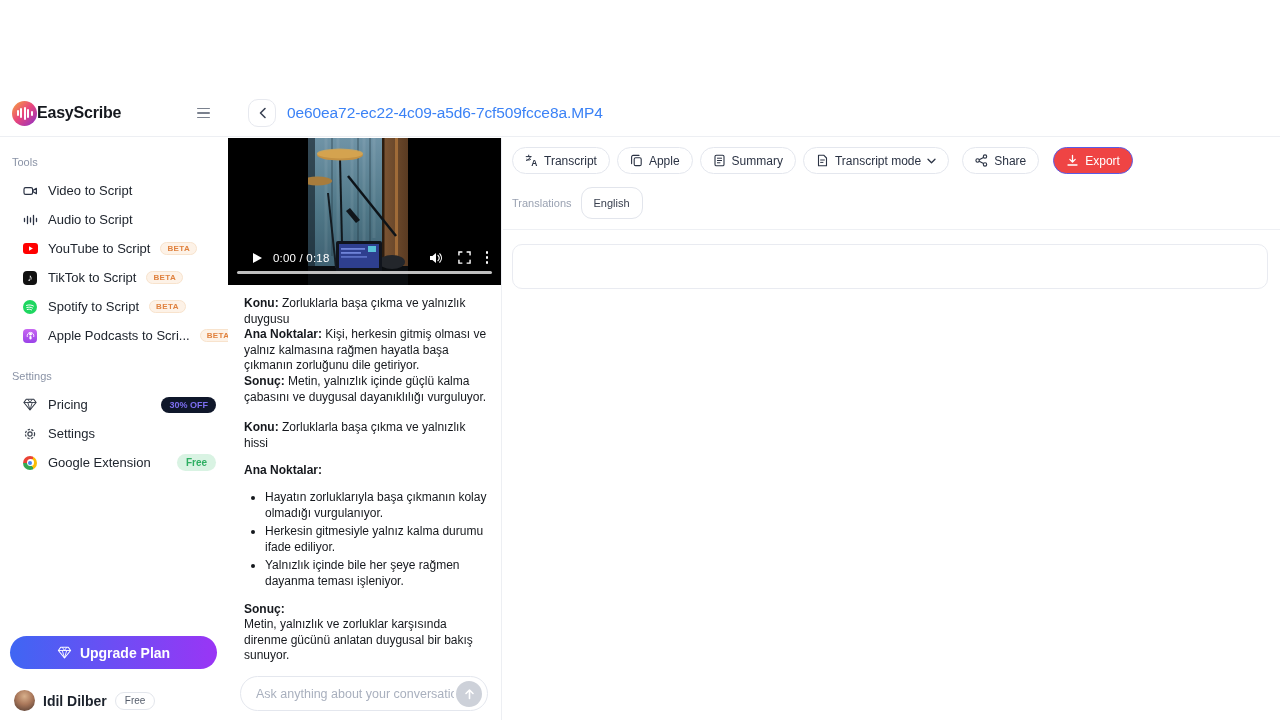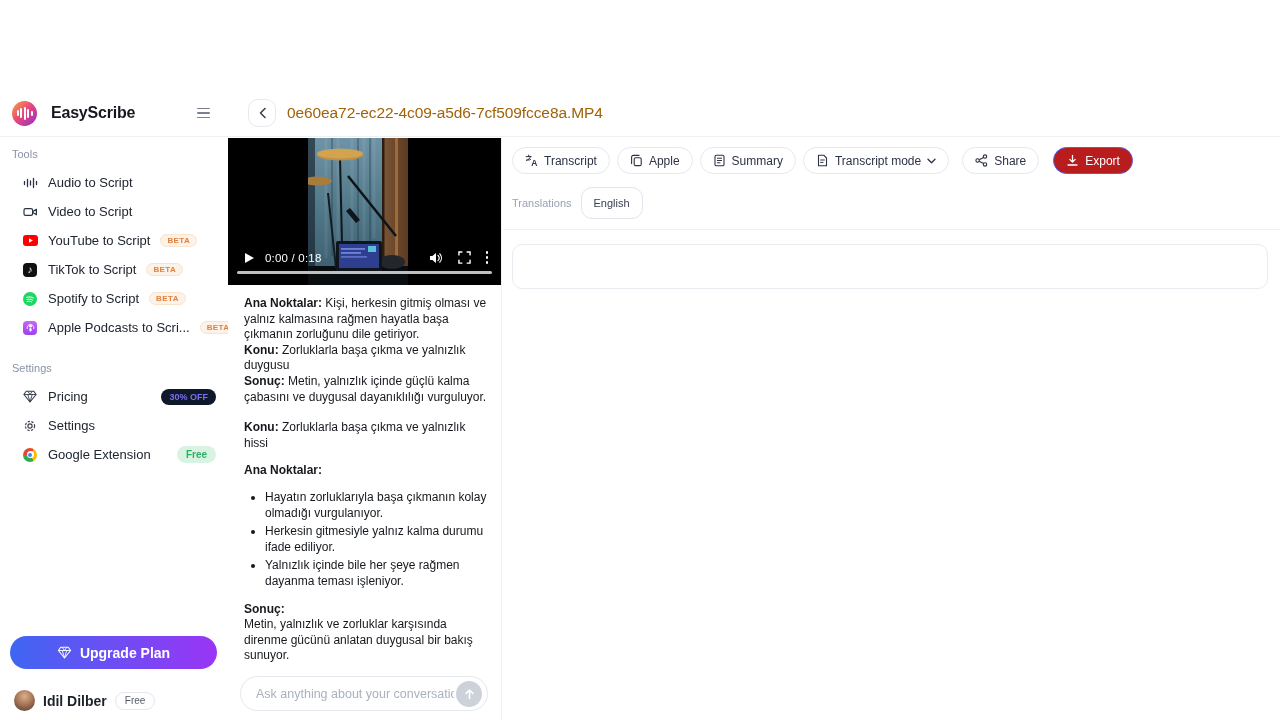--- a/index.html
+++ b/index.html
@@ -4,30 +4,30 @@
 <style>
   html,body{margin:0;padding:0;background:#fff;}
   body{font-family:"Liberation Sans",sans-serif;-webkit-font-smoothing:antialiased;}
   .app{position:relative;width:1280px;height:720px;background:#fff;overflow:hidden;}
 
   
   .topbar{position:absolute;top:90px;left:0;width:1280px;height:47px;border-bottom:1px solid #edeff3;display:flex;align-items:center;box-sizing:border-box;background:#fff;}
   .topbar-side{width:228px;flex:none;display:flex;align-items:center;padding:0 16px 0 12px;box-sizing:border-box;}
   .logo-badge{width:25px;height:25px;border-radius:50%;background:linear-gradient(135deg,#f7a63c 0%,#e8467c 48%,#8b2fc9 100%);display:flex;align-items:center;justify-content:center;gap:1.5px;flex:none;}
   .logo-bar{width:2px;background:#fff;border-radius:1px;}
-  .brand-name{font-size:16px;font-weight:700;color:#15181e;margin-left:14px;letter-spacing:-.2px;white-space:nowrap;}
+  .brand-name{font-size:16px;font-weight:700;color:#15181e;margin-left:0;letter-spacing:-.2px;white-space:nowrap;}
   .hamburger{margin-left:auto;display:flex;flex-direction:column;gap:3px;cursor:pointer;padding:2px;}
   .hamburger span{display:block;width:13px;height:1.6px;background:#7a818e;border-radius:1px;}
   .topbar-main{display:flex;align-items:center;gap:11px;padding-left:20px;}
   .back-btn{width:28px;height:28px;border:1px solid #e7e9ef;border-radius:10px;background:#fff;display:flex;align-items:center;justify-content:center;cursor:pointer;flex:none;}
-  .filename{font-size:15.5px;color:#a16207;font-weight:500;letter-spacing:-.1px;}
+  .filename{font-size:15.5px;color:#3b82f6;font-weight:500;letter-spacing:-.1px;}
 
   
   .sidebar{position:absolute;top:138px;left:0;width:228px;height:582px;box-sizing:border-box;background:#fff;}
-  .section-label{font-size:11px;color:#8a93a6;margin:10px 0 8px 12px;}
+  .section-label{font-size:11px;color:#8a93a6;margin:18px 0 8px 12px;}
   .section-label.second{margin-top:20px;}
   .side-item{display:flex;align-items:center;gap:10px;height:29px;padding:0 12px 0 22px;font-size:13px;color:#20262f;cursor:pointer;white-space:nowrap;}
   .side-item .icon{width:16px;height:16px;display:flex;justify-content:center;align-items:center;flex:none;}
   .badge-beta{font-size:8px;font-weight:700;color:#e0823f;background:#fdf2e7;border:1px solid #f8e3cd;border-radius:8px;padding:2px 6px 1px;letter-spacing:.4px;line-height:1;}
   .badge-offer{margin-left:auto;font-size:9px;font-weight:700;color:#7c6ef0;background:#0f172a;border-radius:9px;padding:4px 8px 3px;line-height:1;}
   .badge-free{margin-left:auto;font-size:10px;font-weight:600;color:#2eae62;background:#d9f3e3;border-radius:10px;padding:4px 9px 3px;line-height:1;}
   .tiktok-sq{width:14px;height:14px;border-radius:4px;background:#111;color:#fff;font-size:10px;display:flex;align-items:center;justify-content:center;line-height:1;}
   .applepod-sq{width:14px;height:14px;border-radius:4px;background:linear-gradient(180deg,#c867f2,#9a43e8);display:flex;align-items:center;justify-content:center;}
   .chrome-icon{position:relative;width:14px;height:14px;border-radius:50%;background:conic-gradient(from -90deg,#ea4335 0 120deg,#fbbc05 120deg 240deg,#34a853 240deg 360deg);}
   .chrome-mid{position:absolute;left:3.5px;top:3.5px;width:7px;height:7px;border-radius:50%;background:#fff;}
@@ -35,21 +35,21 @@
   .upgrade-btn{position:absolute;left:10px;width:207px;bottom:51px;height:33px;border:none;border-radius:17px;background:linear-gradient(90deg,#3f66f3,#9a35f5);color:#fff;font-size:14px;font-weight:700;display:flex;align-items:center;justify-content:center;gap:8px;cursor:pointer;font-family:inherit;}
   .user-row{position:absolute;left:14px;bottom:9px;display:flex;align-items:center;gap:8px;cursor:pointer;}
   .avatar{width:21px;height:21px;border-radius:50%;background:radial-gradient(circle at 50% 30%,#d8b08c 0%,#a9775a 45%,#4a372f 100%);flex:none;}
   .user-name{font-size:14px;font-weight:700;color:#1c222c;}
   .pill-free{font-size:10px;color:#555d6b;border:1px solid #e3e6ec;border-radius:10px;padding:3px 9px;background:#fff;line-height:1;}
 
   
   .middle{position:absolute;top:138px;left:228px;width:274px;height:582px;border-right:1px solid #edeff3;box-sizing:border-box;background:#fff;}
   .player{position:relative;width:273px;height:147px;background:#000;overflow:hidden;}
   .video-art{position:absolute;left:80px;top:0;width:100px;height:147px;}
-  .controls{position:absolute;left:4px;right:0;bottom:21px;display:flex;align-items:center;padding:0 13px;color:#fff;}
+  .controls{position:absolute;left:12px;right:0;bottom:21px;display:flex;align-items:center;padding:0 13px;color:#fff;}
   .play-btn{width:0;height:0;border-left:9px solid #fff;border-top:5.5px solid transparent;border-bottom:5.5px solid transparent;margin-right:11px;cursor:pointer;}
   .time{font-size:11.5px;color:#fff;letter-spacing:.2px;}
   .ctrl-right{margin-left:auto;display:flex;align-items:center;gap:15px;}
   .ctrl-right > *{cursor:pointer;}
   .kebab{display:flex;flex-direction:column;gap:2.5px;}
   .kebab i{width:2.5px;height:2.5px;border-radius:50%;background:#fff;}
   .progress{position:absolute;left:9px;right:9px;bottom:11px;height:3px;background:rgba(225,225,225,.85);border-radius:2px;cursor:pointer;}
 
   .transcript{padding:11px 14px 0 16px;font-size:12px;line-height:15.6px;color:#15181d;}
   .transcript b{font-weight:700;}
@@ -62,21 +62,21 @@
   .chat input{border:0;outline:0;flex:1;font-size:12.5px;font-family:inherit;color:#333;background:transparent;}
   .chat input::placeholder{color:#a9b0be;}
   .send-btn{width:26px;height:26px;border-radius:50%;border:none;background:#cdd1d9;display:flex;align-items:center;justify-content:center;cursor:pointer;flex:none;}
 
   
   .content{position:absolute;top:138px;left:503px;width:777px;height:582px;box-sizing:border-box;background:#fff;}
   .toolbar{display:flex;align-items:center;gap:7px;padding:9px 0 0 9px;}
   .btn{display:inline-flex;align-items:center;gap:6px;height:27px;padding:0 12px;border:1px solid #e4e7ee;border-radius:14px;background:#fff;font-size:12px;color:#2b3344;font-family:inherit;cursor:pointer;box-sizing:border-box;white-space:nowrap;}
   .btn svg{flex:none;display:block;}
   .btn-share{margin-left:6px;}
-  .btn-export{background:#b91c1c;border-color:#5b5ce6;color:#fff;margin-left:7px;}
+  .btn-export{background:#ef4444;border-color:#5b5ce6;color:#fff;margin-left:7px;}
   .trans-row{display:flex;align-items:center;gap:9px;margin:13px 0 0 9px;}
   .trans-label{font-size:11px;color:#9aa2b2;}
   .lang-pill{display:inline-flex;align-items:center;height:32px;padding:0 12px;border:1px solid #e2e5ec;border-radius:11px;font-size:11px;color:#39404f;background:#fff;cursor:pointer;box-sizing:border-box;}
   .h-divider{margin-top:10px;border-top:1px solid #eef0f4;}
   .empty-panel{margin:14px 12px 0 9px;height:43px;border:1px solid #e9ebf1;border-radius:10px;background:#fff;}
 </style>
 </head>
 <body>
 
 <div class="app">
@@ -106,34 +106,34 @@
       <span class="filename">0e60ea72-ec22-4c09-a5d6-7cf509fcce8a.MP4</span>
     </div>
   </header>
 
   <aside class="sidebar">
     <div class="section-label">Tools</div>
 
     <div class="side-item">
       <span class="icon">
         <svg width="15" height="14" viewBox="0 0 15 14">
-            <path d="M1.5 5.5v3M4.5 3.5v7M7.5 5v4M10.5 2.5v9M13.5 5.5v3" stroke="#2b3344" stroke-width="1.3" stroke-linecap="round"></path>
-          </svg>
-      </span>
-      <span>Audio to Script</span>
-    </div>
-
-    <div class="side-item">
-      <span class="icon">
-        <svg width="15" height="14" viewBox="0 0 15 14">
             <rect x="1" y="3.6" width="8.6" height="6.8" rx="1.6" fill="none" stroke="#2b3344" stroke-width="1.2"></rect>
             <path d="M9.8 6.6 13.4 4.3v5.4L9.8 7.4" fill="none" stroke="#2b3344" stroke-width="1.2" stroke-linejoin="round"></path>
           </svg>
       </span>
       <span>Video to Script</span>
+    </div>
+
+    <div class="side-item">
+      <span class="icon">
+        <svg width="15" height="14" viewBox="0 0 15 14">
+            <path d="M1.5 5.5v3M4.5 3.5v7M7.5 5v4M10.5 2.5v9M13.5 5.5v3" stroke="#2b3344" stroke-width="1.3" stroke-linecap="round"></path>
+          </svg>
+      </span>
+      <span>Audio to Script</span>
     </div>
 
     <div class="side-item">
       <span class="icon">
         <svg width="15" height="11" viewBox="0 0 15 11">
             <rect width="15" height="11" rx="3" fill="#ff0000"></rect>
             <path d="M6 3.2 9.9 5.5 6 7.8z" fill="#fff"></path>
           </svg>
       </span>
       <span>YouTube to Script</span>
@@ -277,22 +277,22 @@
               <i></i>
               <i></i>
             </span>
         </span>
       </div>
       <div class="progress"></div>
     </div>
 
     <div class="transcript">
       <div class="tblock">
+        <div><b>Konu:</b><span> Zorluklarla başa çıkma ve yalnızlık duygusu</span></div>
         <div><b>Ana Noktalar:</b><span> Kişi, herkesin gitmiş olması ve yalnız kalmasına rağmen hayatla başa çıkmanın zorluğunu dile getiriyor.</span></div>
-        <div><b>Konu:</b><span> Zorluklarla başa çıkma ve yalnızlık duygusu</span></div>
         <div><b>Sonuç:</b><span> Metin, yalnızlık içinde güçlü kalma çabasını ve duygusal dayanıklılığı vurguluyor.</span></div>
       </div>
       <div class="tblock tblock2">
         <div style="margin-top:4px"><b>Konu:</b><span> Zorluklarla başa çıkma ve yalnızlık hissi</span></div>
         <div class="mt-line"><b>Ana Noktalar:</b></div>
         <ul class="bullets">
           <li>Hayatın zorluklarıyla başa çıkmanın kolay olmadığı vurgulanıyor.</li>
           <li>Herkesin gitmesiyle yalnız kalma durumu ifade ediliyor.</li>
           <li>Yalnızlık içinde bile her şeye rağmen dayanma teması işleniyor.</li>
         </ul>

